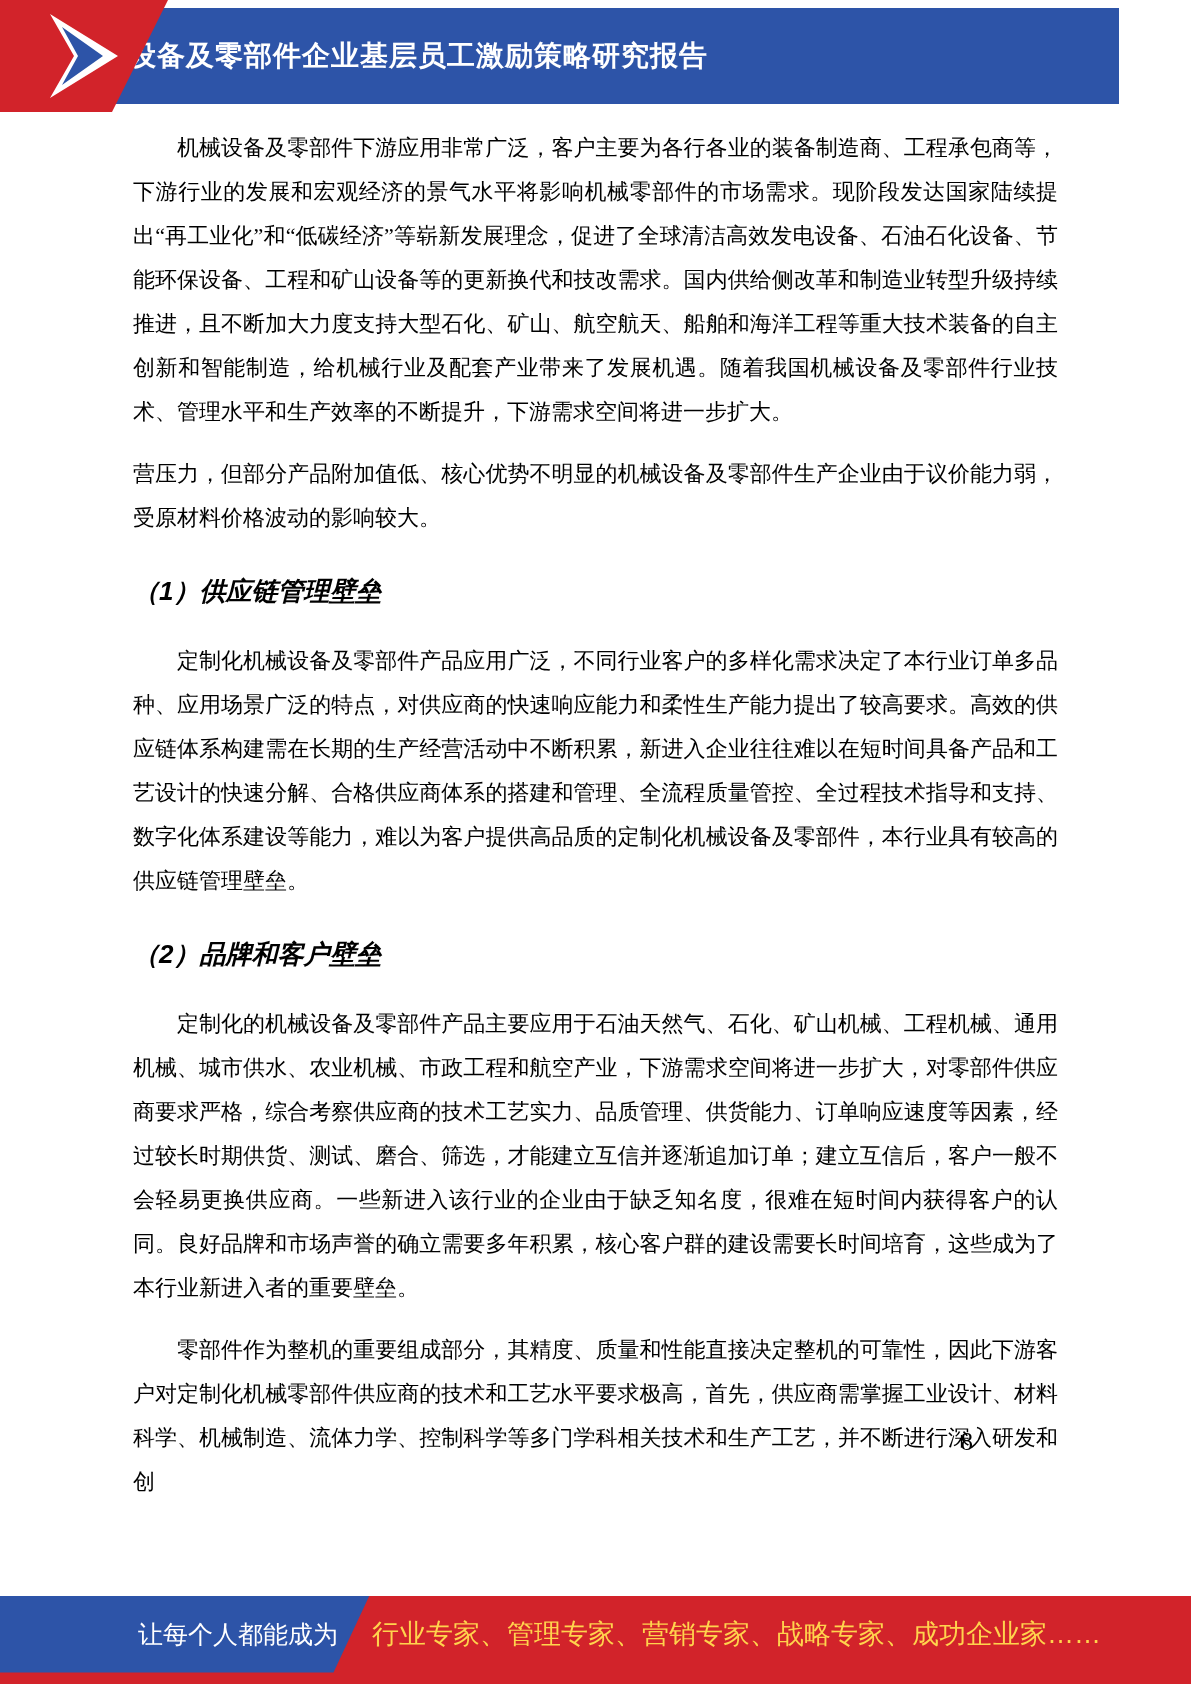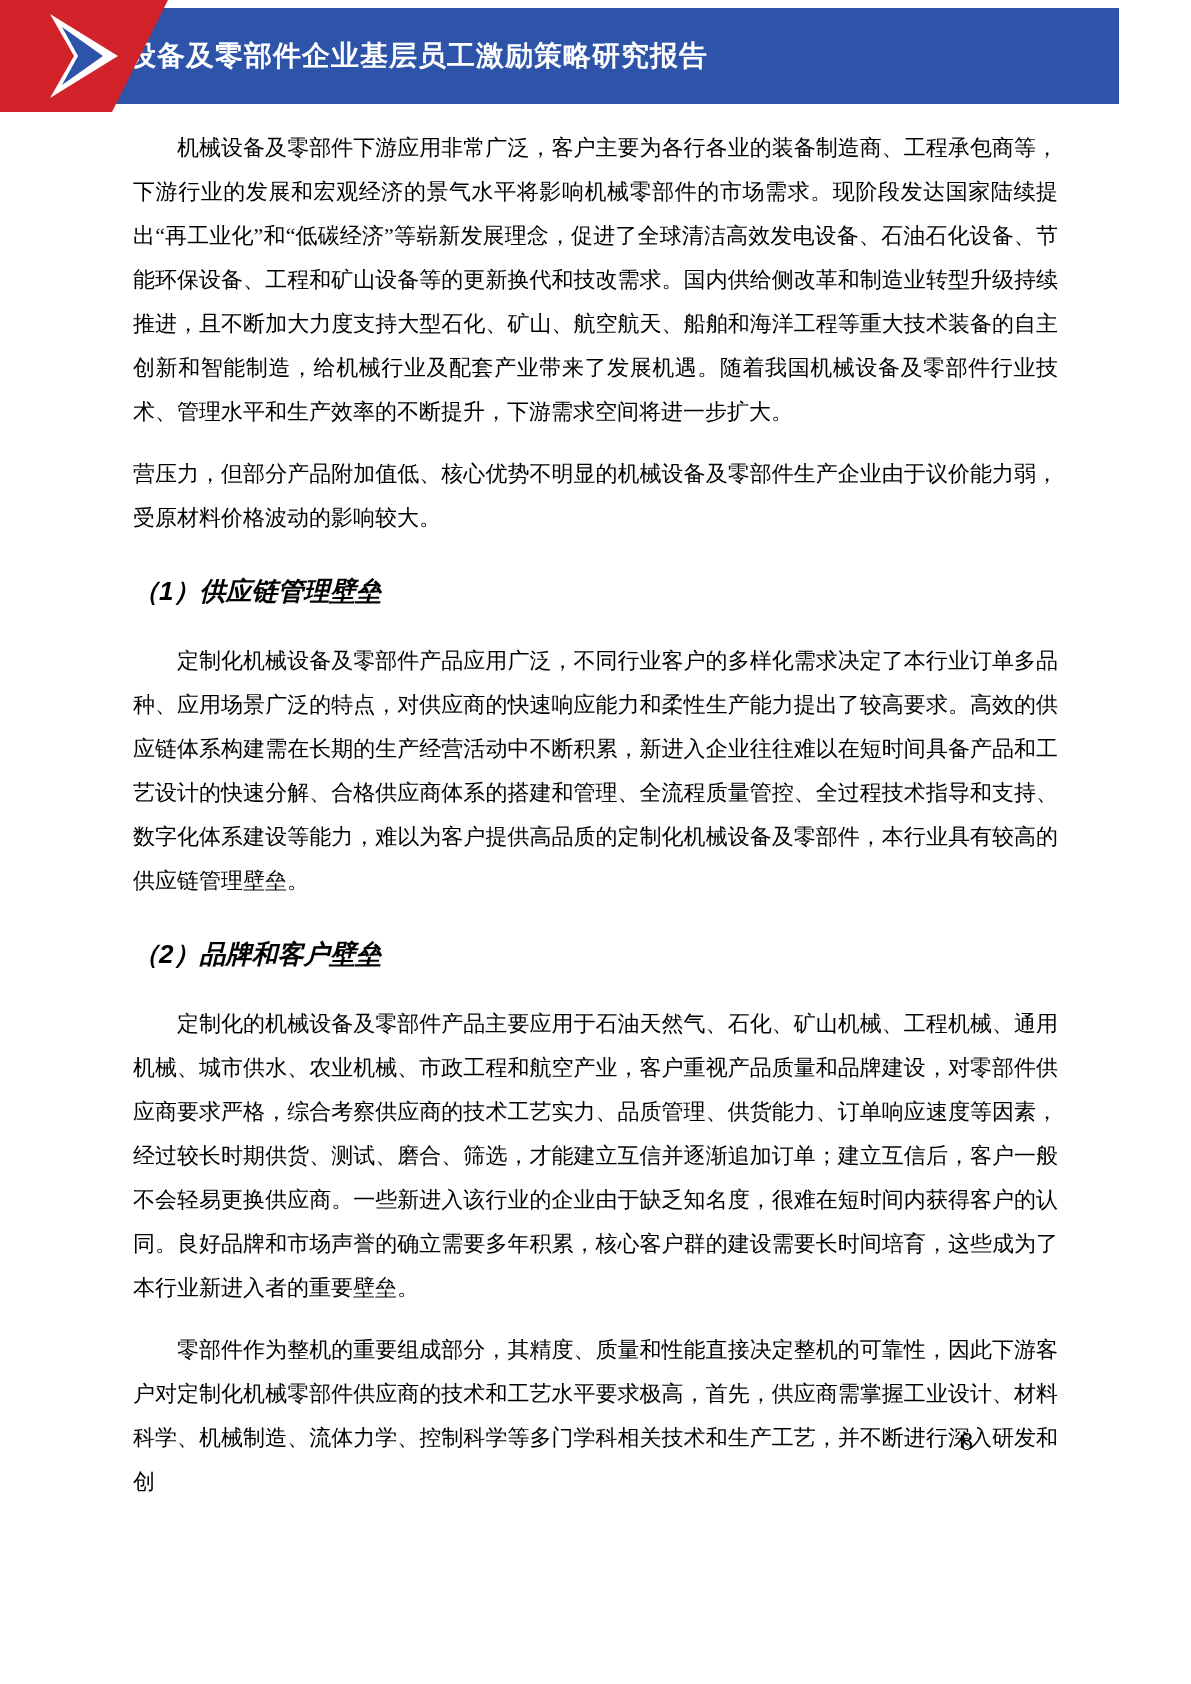--- a/index.html
+++ b/index.html
@@ -123,23 +123,28 @@
 
     <p class="body-text no-indent">营压力，但部分产品附加值低、核心优势不明显的机械设备及零部件生产企业由于议价能力弱，受原材料价格波动的影响较大。</p>
 
 
     <h3 class="sub-heading">（1）供应链管理壁垒</h3>
 
     <p class="body-text">定制化机械设备及零部件产品应用广泛，不同行业客户的多样化需求决定了本行业订单多品种、应用场景广泛的特点，对供应商的快速响应能力和柔性生产能力提出了较高要求。高效的供应链体系构建需在长期的生产经营活动中不断积累，新进入企业往往难以在短时间具备产品和工艺设计的快速分解、合格供应商体系的搭建和管理、全流程质量管控、全过程技术指导和支持、数字化体系建设等能力，难以为客户提供高品质的定制化机械设备及零部件，本行业具有较高的供应链管理壁垒。</p>
 
     <h3 class="sub-heading">（2）品牌和客户壁垒</h3>
 
-    <p class="body-text">定制化的机械设备及零部件产品主要应用于石油天然气、石化、矿山机械、工程机械、通用机械、城市供水、农业机械、市政工程和航空产业，客户重视产品质量和品牌建设，对零部件供应商要求严格，综合考察供应商的技术工艺实力、品质管理、供货能力、订单响应速度等因素，经过较长时期供货、测试、磨合、筛选，才能建立互信并逐渐追加订单；建立互信后，客户一般不会轻易更换供应商。一些新进入该行业的企业由于缺乏知名度，很难在短时间内获得客户的认同。良好品牌和市场声誉的确立需要多年积累，核心客户群的建设需要长时间培育，这些成为了本行业新进入者的重要壁垒。</p>
+    <p class="body-text">定制化的机械设备及零部件产品主要应用于石油天然气、石化、矿山机械、工程机械、通用机械、城市供水、农业机械、市政工程和航空产业，下游需求空间将进一步扩大，对零部件供应商要求严格，综合考察供应商的技术工艺实力、品质管理、供货能力、订单响应速度等因素，经过较长时期供货、测试、磨合、筛选，才能建立互信并逐渐追加订单；建立互信后，客户一般不会轻易更换供应商。一些新进入该行业的企业由于缺乏知名度，很难在短时间内获得客户的认同。良好品牌和市场声誉的确立需要多年积累，核心客户群的建设需要长时间培育，这些成为了本行业新进入者的重要壁垒。</p>
 
 
     <p class="body-text">零部件作为整机的重要组成部分，其精度、质量和性能直接决定整机的可靠性，因此下游客户对定制化机械零部件供应商的技术和工艺水平要求极高，首先，供应商需掌握工业设计、材料科学、机械制造、流体力学、控制科学等多门学科相关技术和生产工艺，并不断进行深入研发和创</p>
 
   </div>
 
   <div class="page-number">8</div>
 
+  <div class="footer">
+    <div class="footer-blue"></div>
+    <span class="footer-left-text">让每个人都能成为</span>
+    <span class="footer-right-text">行业专家、管理专家、营销专家、战略专家、成功企业家……</span>
+  </div>
 
 </div>
 
 </body></html>

